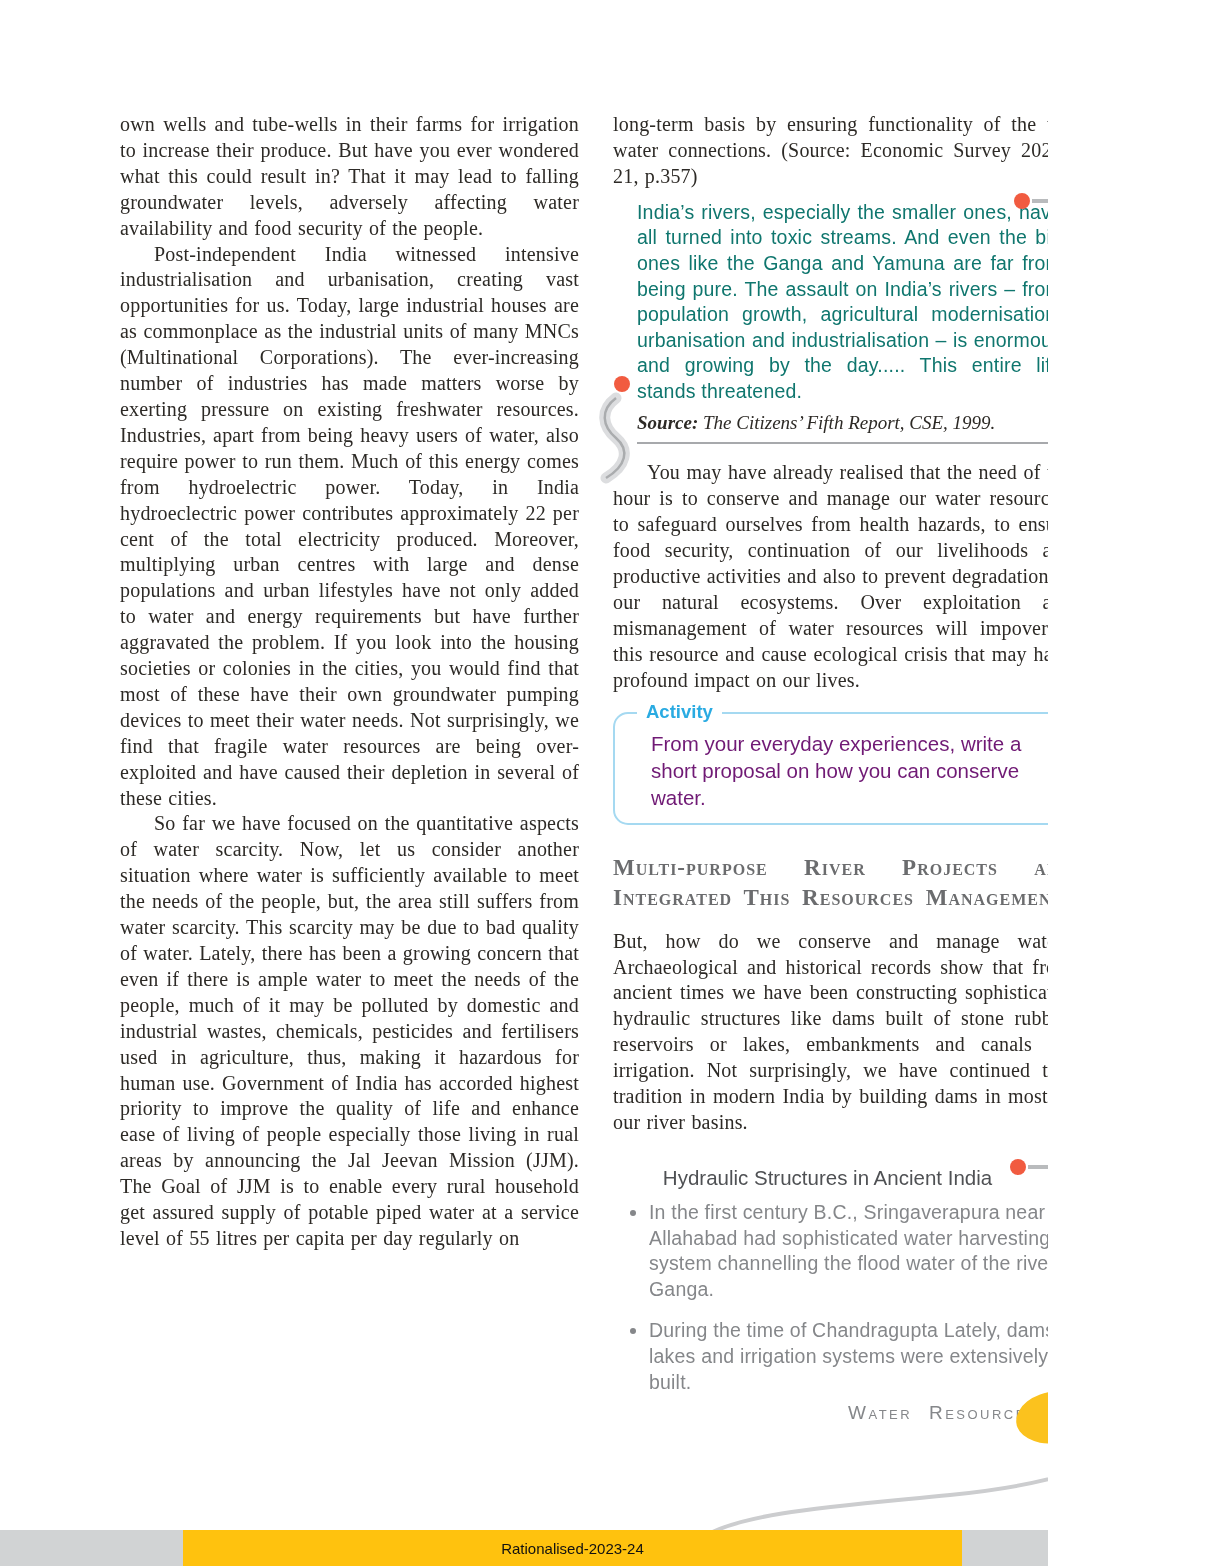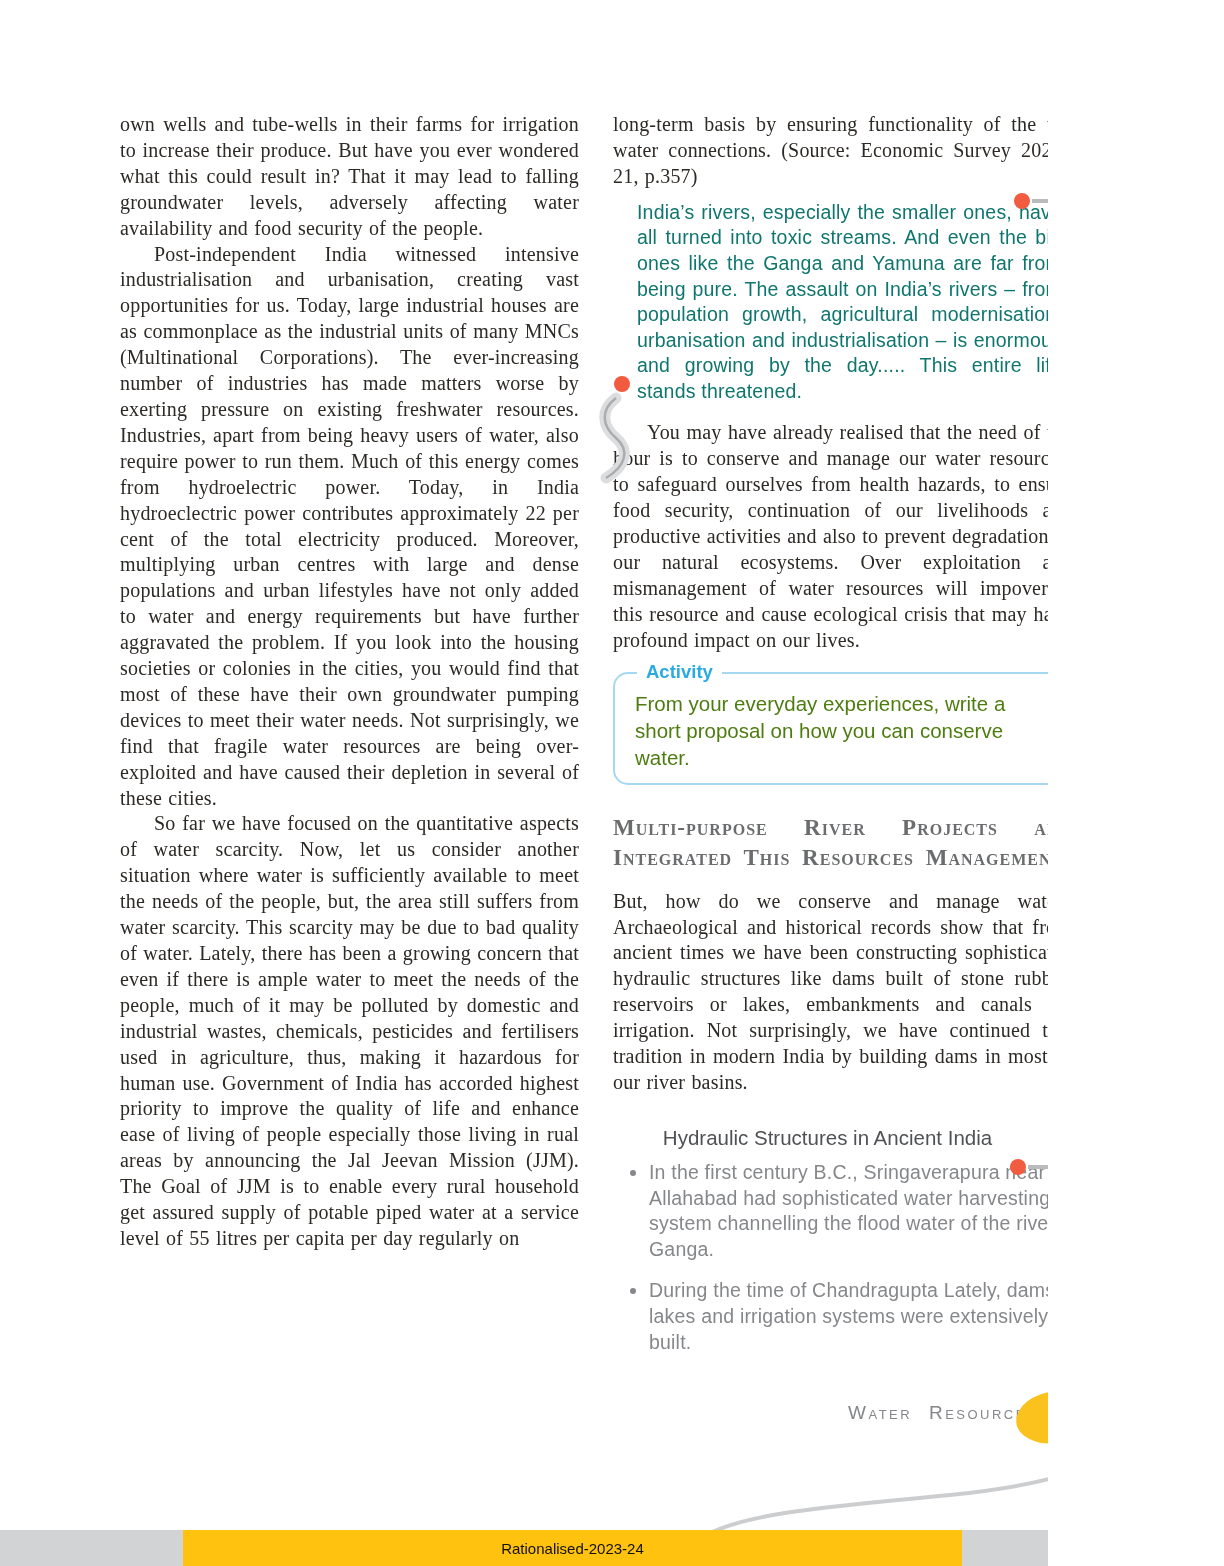--- a/index.html
+++ b/index.html
@@ -18,26 +18,26 @@
   
   .quote{margin:10px 10px 0 24px;font-family:"Liberation Sans", sans-serif;
          font-size:19.5px;line-height:25.6px;color:#0f766e;text-align:justify;
          letter-spacing:0.2px;}
   .source-row{margin:8px 0 0 24px;padding-bottom:8px;border-bottom:2px solid #a7a9ac;
               font-size:19px;font-style:italic;color:#2d2a26;}
   .source-row b{font-style:italic;}
 
   
   .activity{position:relative;margin:18px 6px 0 0;border:2px solid #a5d9f1;
-            border-radius:15px;padding:16px 16px 12px 20px;}
+            border-radius:15px;padding:16px 16px 12px 36px;}
   .activity-label{position:absolute;top:-13px;left:22px;background:#ffffff;padding:0 9px;
                   font-family:"Liberation Sans", sans-serif;font-weight:bold;
                   font-size:18.5px;color:#2aabe2;}
   .activity-text{margin:0;font-family:"Liberation Sans", sans-serif;font-size:20.5px;
-                 line-height:27px;color:#4d7c0f;}
+                 line-height:27px;color:#701a75;}
 
   
   .section-heading{margin:28px 0 0 0;font-variant:small-caps;font-weight:bold;
                    font-size:23px;line-height:30px;color:#6b6c6e;text-align:justify;
                    letter-spacing:1px;word-spacing:5px;}
 
   .gap{height:16px;}
 
   
   .info-box{margin:30px 0 0 0;font-family:"Liberation Sans", sans-serif;}
@@ -80,20 +80,23 @@
     <p class="body">own wells and tube-wells in their farms for irrigation to increase their produce. But have you ever wondered what this could result in? That it may lead to falling groundwater levels, adversely affecting water availability and food security of the people.</p>
     <p class="body indent">Post-independent India witnessed intensive industrialisation and urbanisation, creating vast opportunities for us. Today, large industrial houses are as commonplace as the industrial units of many MNCs (Multinational Corporations). The ever-increasing number of industries has made matters worse by exerting pressure on existing freshwater resources. Industries, apart from being heavy users of water, also require power to run them. Much of this energy comes from hydroelectric power. Today, in India hydroeclectric power contributes approximately 22 per cent of the total electricity produced. Moreover, multiplying urban centres with large and dense populations and urban lifestyles have not only added to water and energy requirements but have further aggravated the problem. If you look into the housing societies or colonies in the cities, you would find that most of these have their own groundwater pumping devices to meet their water needs. Not surprisingly, we find that fragile water resources are being over-exploited and have caused their depletion in several of these cities.</p>
     <p class="body indent">So far we have focused on the quantitative aspects of water scarcity. Now, let us consider another situation where water is sufficiently available to meet the needs of the people, but, the area still suffers from water scarcity. This scarcity may be due to bad quality of water. Lately, there has been a growing concern that even if there is ample water to meet the needs of the people, much of it may be polluted by domestic and industrial wastes, chemicals, pesticides and fertilisers used in agriculture, thus, making it hazardous for human use. Government of India has accorded highest priority to improve the quality of life and enhance ease of living of people especially those living in rual areas by announcing the Jal Jeevan Mission (JJM). The Goal of JJM is to enable every rural household get assured supply of potable piped water at a service level of 55 litres per capita per day regularly on</p>
   </div>
 
   <div class="col col-right">
     <p class="body">long-term basis by ensuring functionality of the tap water connections. (Source: Economic Survey 2020–21, p.357)</p>
 
     <div class="quote">
       <span>India’s rivers, especially the smaller ones, have all turned into toxic streams. And even the big ones like the Ganga and Yamuna are far from being pure. The assault on India’s rivers – from population growth, agricultural modernisation, urbanisation and industrialisation – is enormous and growing by the day..... This entire life stands threatened.</span>
+    </div>
+    <div class="source-row">
+      <b>Source:</b><span> The Citizens’ Fifth Report, CSE, 1999.</span>
     </div>
 
     <div class="gap"></div>
     <p class="body indent">You may have already realised that the need of the hour is to conserve and manage our water resources, to safeguard ourselves from health hazards, to ensure food security, continuation of our livelihoods and productive activities and also to prevent degradation of our natural ecosystems. Over exploitation and mismanagement of water resources will impoverish this resource and cause ecological crisis that may have profound impact on our lives.</p>
 
     <div class="activity">
       <div class="activity-label">Activity</div>
       <p class="activity-text">From your everyday experiences, write a short proposal on how you can conserve water.</p>
     </div>
 

